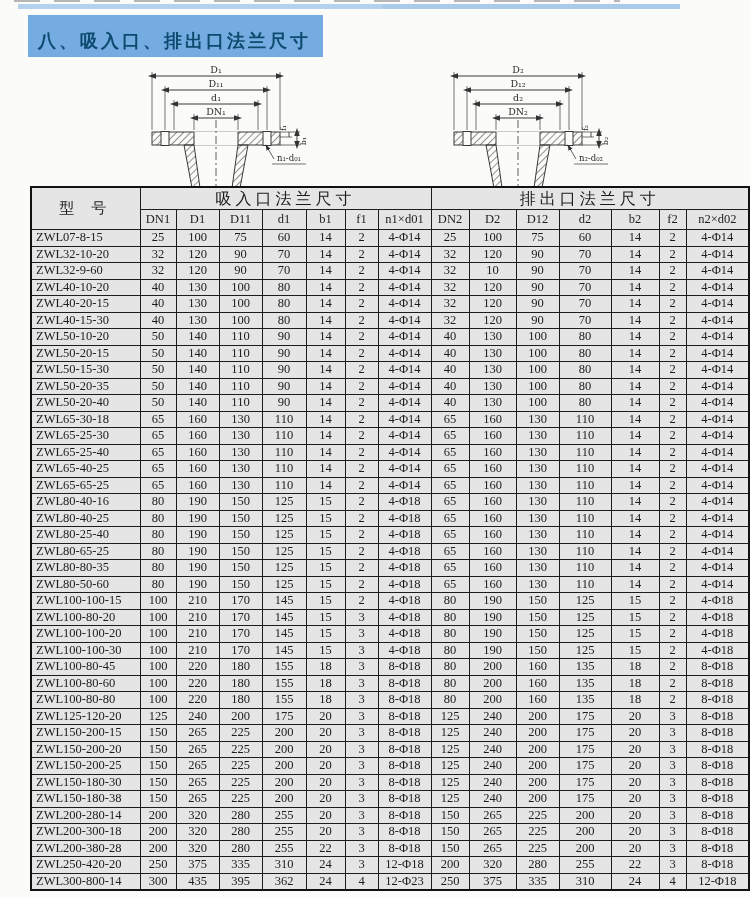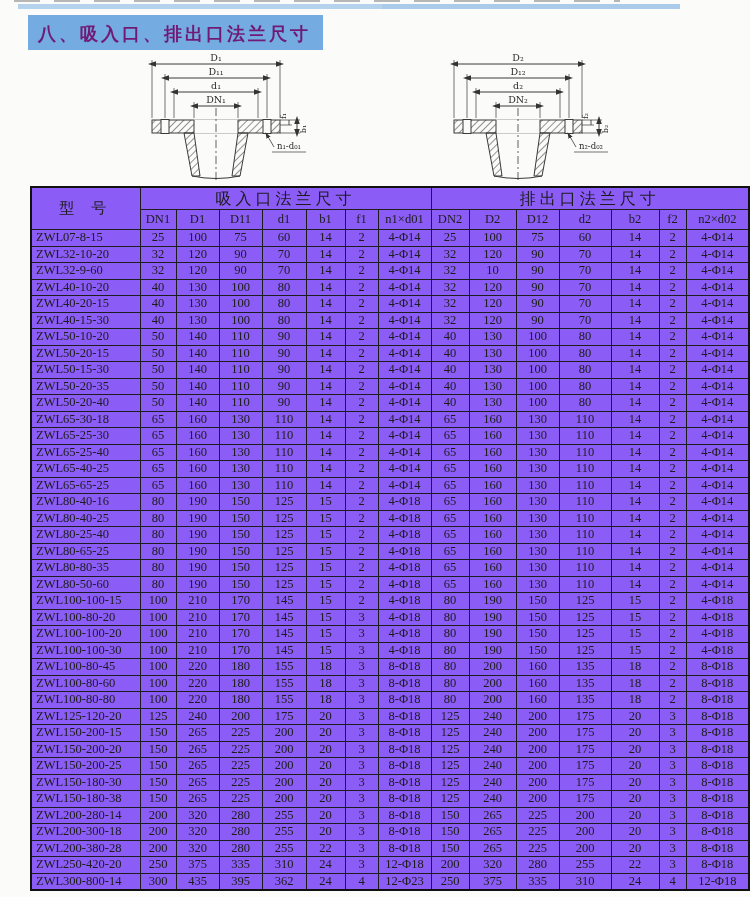--- a/index.html
+++ b/index.html
@@ -10,34 +10,34 @@
     color:#1c1c1c;
   }
   
   .scan-dash{position:absolute;top:0;left:14px;width:606px;height:2px;
     background:repeating-linear-gradient(90deg,#b6b6b6 0 26px,transparent 26px 40px);}
   .scan-strip{position:absolute;top:4px;left:18px;width:662px;height:5px;
     background:linear-gradient(90deg,#a9cbea 0 55%,#9cc2e6 55% 100%);opacity:.85;}
   
   .page-title{
     position:absolute;left:28px;top:15px;
-    padding:7px 12px 4px 10px;
+    padding:14px 12px 4px 10px;
     font-family:"DejaVu Sans", sans-serif;
     font-weight:bold;font-size:18px;letter-spacing:3px;
-    color:#701a75;
+    color:#0c4a6e;
   }
   
-  .diagrams{position:absolute;left:0;top:48px;width:750px;height:136px;}
+  .diagrams{position:absolute;left:0;top:60px;width:750px;height:136px;}
   .diagram{position:absolute;top:0;}
   .diagram.left{left:128px;}
   .diagram.right{left:430px;}
   svg text{font-family:"DejaVu Serif", serif;fill:#2b2b2b;}
   
   .tbl-wrap{position:absolute;left:30px;top:186px;}
-  table{border-collapse:collapse;table-layout:fixed;width:719px;background:#8b5cf6;}
+  table{border-collapse:collapse;table-layout:fixed;width:719px;background:#e5e5e5;}
   th,td{
     border:1px solid #1d1d1d;
     text-align:center;vertical-align:middle;
     font-family:"Liberation Serif", serif;
     font-size:12.5px;line-height:15.5px;height:15.5px;
     padding:0;white-space:nowrap;overflow:hidden;
   }
   table{border:2px solid #111;}
   th.group{font-size:16px;height:21px;line-height:21px;letter-spacing:4px;font-weight:normal;
     font-family:"DejaVu Serif", serif;}

